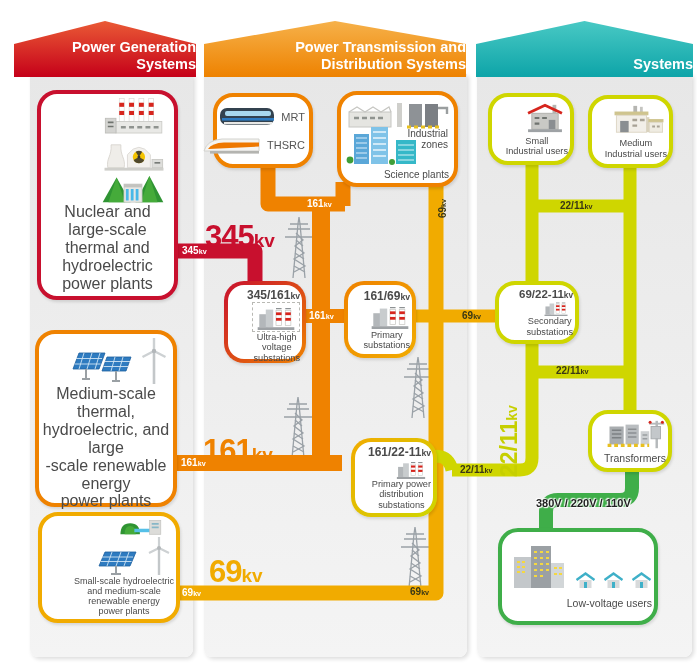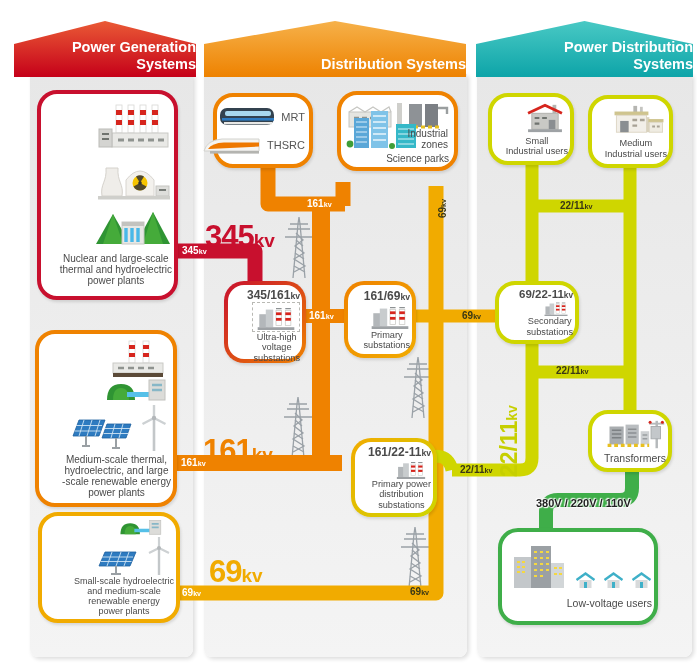--- a/index.html
+++ b/index.html
@@ -29,31 +29,31 @@
   .pl-red{stroke:var(--red);stroke-width:15;stroke-linejoin:round;}
   .pl-orange{stroke:var(--orange);stroke-linejoin:round;}
   .pl-amber{stroke:var(--amber);stroke-linejoin:round;}
   .pl-yg{stroke:var(--yellowgreen);stroke-width:13;stroke-linejoin:round;}
   .pl-green{stroke:var(--green);stroke-width:14;stroke-linejoin:round;}
   .pylon{stroke:#9aa1a7;stroke-width:1.3;fill:none;}
   
   .card{position:absolute;background:#fff;border:4px solid #ccc;border-radius:20px;z-index:4;
         box-shadow:1px 2px 3px rgba(0,0,0,.12);display:flex;flex-direction:column;
         align-items:flex-end;justify-content:space-evenly;box-sizing:border-box;padding:3px 2px;}
-  .clabel{font-size:10px;color:var(--text);text-align:center;line-height:1.12;white-space:pre-line;}
+  .clabel{font-size:16px;color:var(--text);text-align:center;line-height:1.12;white-space:pre-line;}
   .ctitle{font-size:12px;font-weight:bold;color:var(--text);white-space:nowrap;}
   .ctitle .u,.lbl .u,.big .u{font-size:72%;}
   .grad-border{border:4px solid transparent;
        background:linear-gradient(#fff,#fff) padding-box,linear-gradient(135deg,var(--gb1),var(--gb2)) border-box;}
   #card-gen1{left:37px;top:90px;width:141px;height:210px;border-color:var(--red);}
   #card-gen2{left:35px;top:315px;width:142px;height:177px;border-color:var(--orange);margin-top:15px;}
   #card-gen3{left:38px;top:512px;width:142px;height:111px;border-color:var(--amber);}
   #card-gen3 .clabel{font-size:9px;}
   #card-rail{left:213px;top:93px;width:100px;height:75px;border-color:var(--orange);padding:4px;}
-  #card-ind{left:337px;top:91px;width:121px;height:80px;border-color:var(--orange);display:block;position:absolute;}
+  #card-ind{left:337px;top:91px;width:121px;height:96px;border-color:var(--orange);display:block;position:absolute;}
   #card-ultra{left:224px;top:281px;width:82px;height:82px;--gb1:#c8102e;--gb2:#ef8200;}
   #card-primary{left:344px;top:281px;width:72px;height:77px;--gb1:#ef8200;--gb2:#f1ab00;}
   #card-primdist{left:338px;top:438px;width:86px;height:79px;margin-left:13px;--gb1:#f1ab00;--gb2:#cfd600;}
   #card-secondary{left:495px;top:281px;width:84px;height:63px;border-color:var(--yellowgreen);}
   #card-smallind{left:488px;top:93px;width:86px;height:72px;border-color:var(--yellowgreen);}
   #card-medind{left:588px;top:95px;width:85px;height:73px;border-color:var(--yellowgreen);}
   #card-transform{left:588px;top:410px;width:84px;height:62px;border-color:var(--yellowgreen);}
   #card-lowvolt{left:498px;top:528px;width:160px;height:97px;border-color:var(--green);}
   .sub-label{font-size:9.2px;}
   .icon-frame{border:1.5px dashed #b9b9b4;padding:1px 3px;line-height:0;}
@@ -148,24 +148,24 @@
     <path class="pl-yg" d="M532,372 H630"></path>
 
     <path class="pl-green" d="M632,471 V488 Q632,500 620,500 H558 Q546,500 546,512 V531"></path>
   </svg>
 
   <div class="banner" id="banner-gen">
     <span class="bline">Power Generation</span>
     <span class="bline">Systems</span>
   </div>
   <div class="banner" id="banner-trans">
+    <span class="bline">Power Transmission and</span>
     <span class="bline">Distribution Systems</span>
   </div>
   <div class="banner" id="banner-dist">
-    <span class="bline">Power Distribution</span>
     <span class="bline">Systems</span>
   </div>
 
   <div class="big" id="big-345"><span>345</span><span class="u">kv</span></div>
   <div class="big" id="big-161"><span>161</span><span class="u">kv</span></div>
   <div class="big" id="big-69"><span>69</span><span class="u">kv</span></div>
   <div class="big rot" id="big-2211"><span>22/11</span><span class="u">kv</span></div>
 
   <span class="lbl w" id="lbl-345"><span>345</span><span class="u">kv</span></span>
   <span class="lbl w" id="lbl-161-rail"><span>161</span><span class="u">kv</span></span>
@@ -327,21 +327,21 @@
       <path d="M10,14 h11 M10,19 h11 M10,24 h11 M10,29 h11 M10,34 h11" stroke="#dceefa" stroke-width="1.2"></path>
       <rect x="25" y="3" width="17" height="37" fill="#7fc3e8"></rect>
       <path d="M27,8 h13 M27,14 h13 M27,20 h13 M27,26 h13 M27,32 h13" stroke="#eaf6fc" stroke-width="1.3"></path>
       <rect x="50" y="16" width="20" height="24" fill="#35b8c8"></rect>
       <path d="M52,21 h16 M52,26 h16 M52,31 h16 M52,36 h16" stroke="#d8f2f5" stroke-width="1.2"></path>
       <circle cx="4" cy="36" r="3.4" fill="#3f9e38"></circle>
       <circle cx="46" cy="38" r="3" fill="#3f9e38"></circle>
     </svg>
     <div class="iz-t1">Industrial
 zones</div>
-    <div class="iz-t2">Science parks</div>
+    <div class="iz-t2">Science plants</div>
   </div>
 
   <div class="card grad-border" id="card-ultra">
     <div class="ctitle"><span>345/161</span><span class="u">kv</span></div>
     <div class="icon-frame">
       <svg width="40" height="26" viewBox="0 0 40 28">
           <use href="#sub-ic" xlink:href="#sub-ic"></use>
         </svg>
     </div>
     <div class="clabel sub-label">Ultra-high

